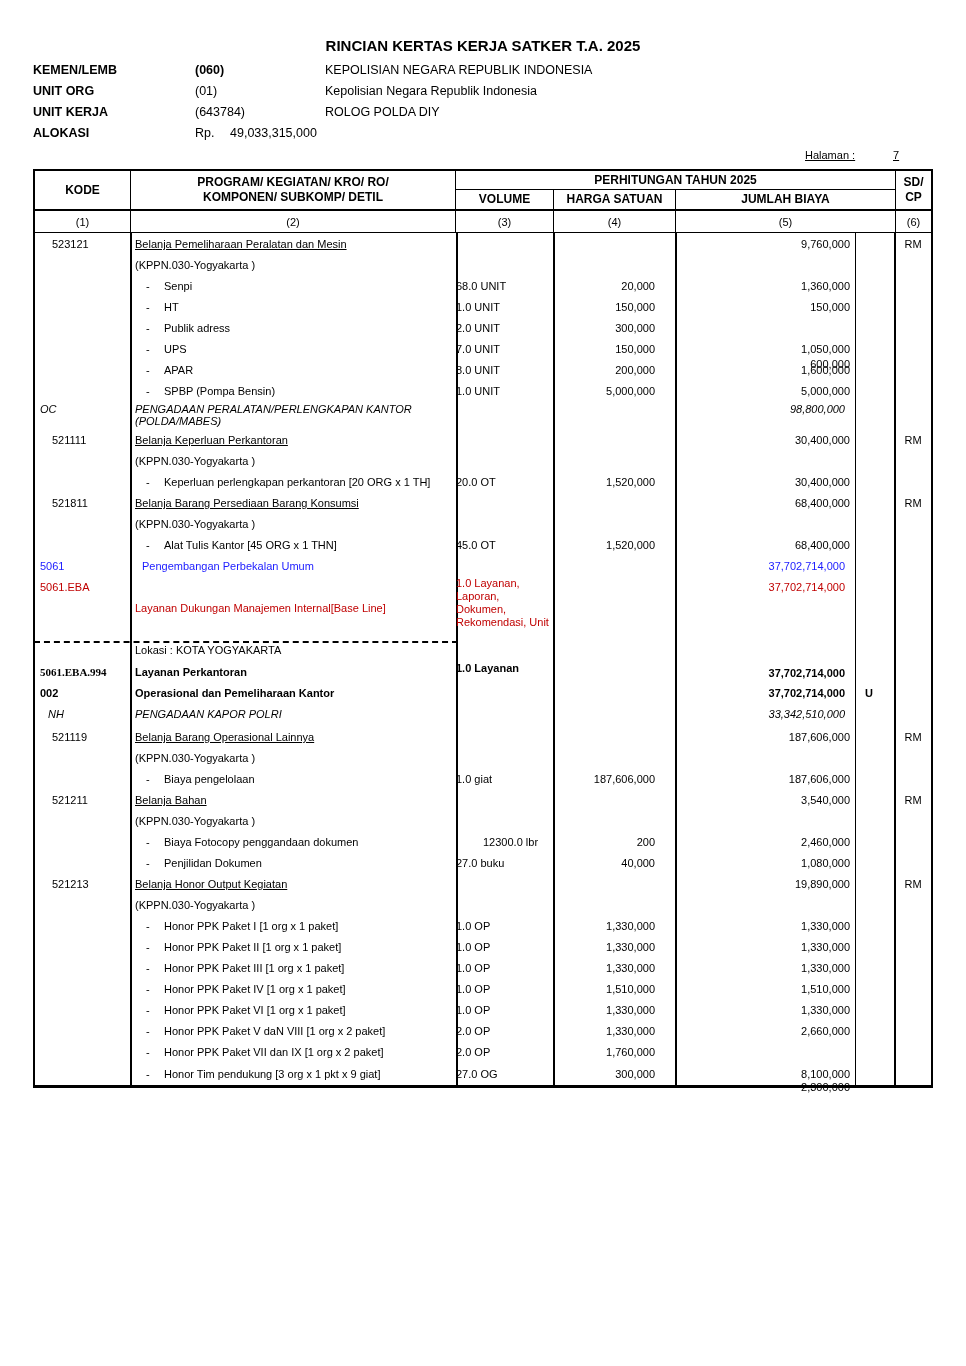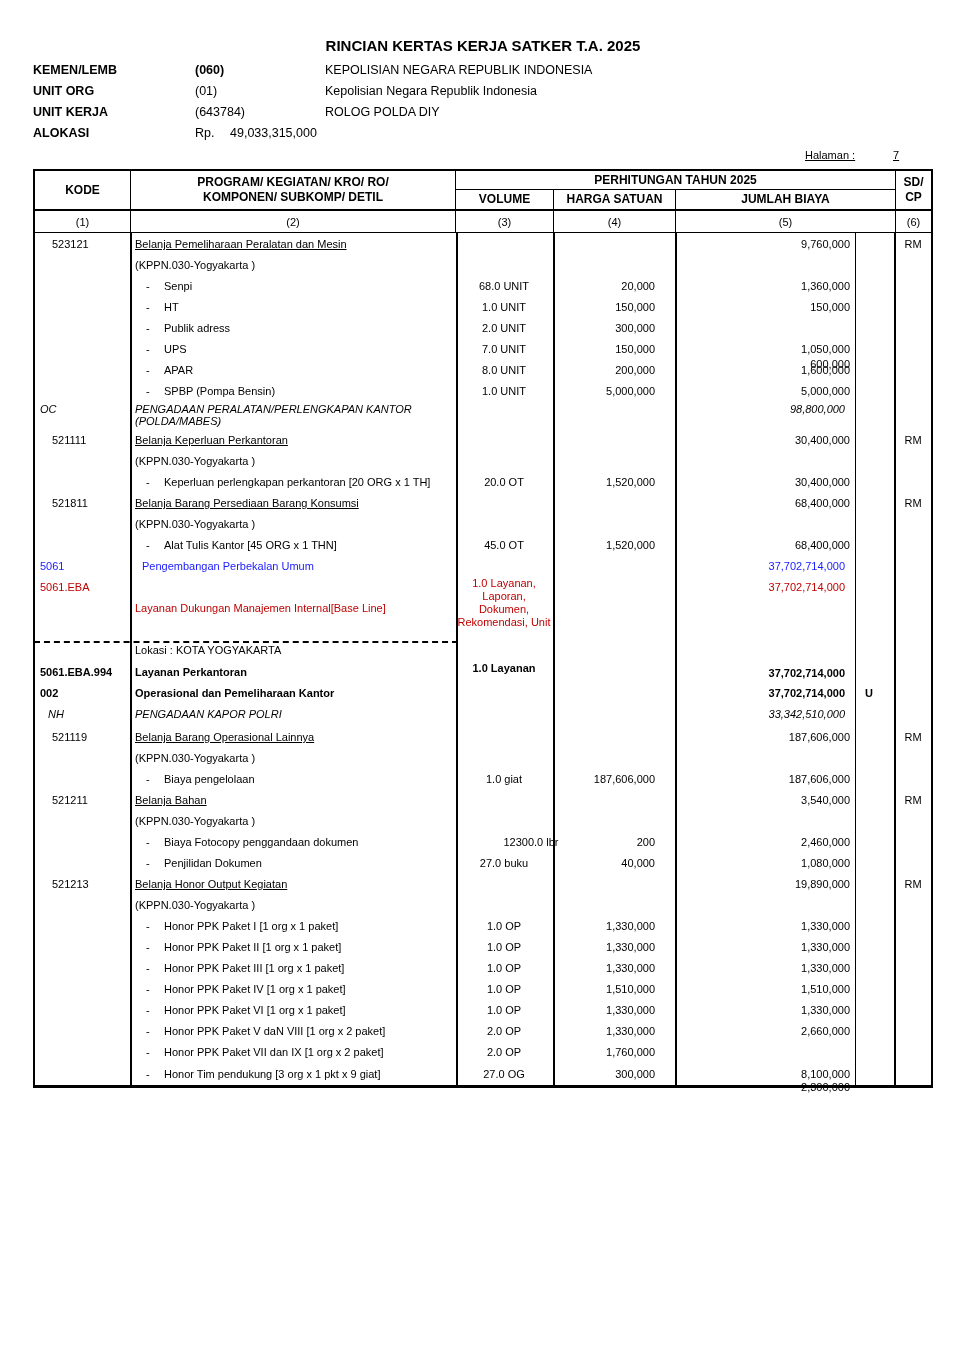--- a/index.html
+++ b/index.html
@@ -20,21 +20,21 @@
   .vline { position: absolute; top: 232px; height: 856px; border-left: 2px solid #000; }
   .vline.thin { border-left: 1px solid #000; }
   .dash { position: absolute; left: 34px; width: 424px; top: 641px; border-top: 2px dashed #000; }
 
   .cell { position: absolute; font-size: 11px; white-space: nowrap; line-height: 13px; }
   .kode { left: 52px; }
   .kode.left { left: 40px; }
   .desc { left: 135px; }
   .desc.item { left: 146px; }
   .desc.item .dash-mark { display: inline-block; width: 18px; }
-  .vol { left: 456px; width: 96px; text-align: center; }
+  .vol { left: 456px; width: 96px; text-align: left; }
   .harga { left: 556px; width: 99px; text-align: right; }
   .jumlah { left: 680px; width: 170px; text-align: right; }
   .jumlah.ind { width: 165px; }
   .flag { left: 857px; width: 24px; text-align: center; font-weight: bold; }
   .sdcp { left: 896px; width: 34px; text-align: center; }
   .u { text-decoration: underline; }
   .it { font-style: italic; }
   .b { font-weight: bold; }
   .blue { color: #1a1aff; }
   .red { color: #c00000; }
@@ -145,21 +145,21 @@
     <div class="cell harga" style="top: 539px;">1,520,000</div>
     <div class="cell jumlah " style="top: 539px;">68,400,000</div>
     <div class="cell kode blue left" style="top: 560px;">5061</div>
     <div class="cell desc blue" style="top: 560px; padding-left: 7px;">Pengembangan Perbekalan Umum</div>
     <div class="cell jumlah blue ind" style="top: 560px;">37,702,714,000</div>
     <div class="cell kode red left" style="top: 581px;">5061.EBA</div>
     <div class="cell desc red" style="top: 602px;">Layanan Dukungan Manajemen Internal[Base Line]</div>
     <div class="cell vol red" style="top: 577px; white-space: normal; line-height: 13px;">1.0 Layanan, Laporan, Dokumen, Rekomendasi, Unit</div>
     <div class="cell jumlah red ind" style="top: 581px;">37,702,714,000</div>
     <div class="cell desc " style="top: 644px;">Lokasi : KOTA YOGYAKARTA</div>
-    <div class="cell kode b left" style="top: 666px;">5061.EBA.994</div>
+    <div class="cell kode b left" style="top: 666px; font-family: Liberation Serif, serif;">5061.EBA.994</div>
     <div class="cell desc b" style="top: 666px;">Layanan Perkantoran</div>
     <div class="cell vol b" style="top: 662px;">1.0 Layanan</div>
     <div class="cell jumlah b ind" style="top: 667px;">37,702,714,000</div>
     <div class="cell kode b left" style="top: 687px;">002</div>
     <div class="cell desc b" style="top: 687px;">Operasional dan Pemeliharaan Kantor</div>
     <div class="cell jumlah b ind" style="top: 687px;">37,702,714,000</div>
     <div class="cell flag" style="top: 687px;">U</div>
     <div class="cell kode it left" style="top: 708px; left: 48px;">NH</div>
     <div class="cell desc it" style="top: 708px;">PENGADAAN KAPOR POLRI</div>
     <div class="cell jumlah it ind" style="top: 708px;">33,342,510,000</div>

